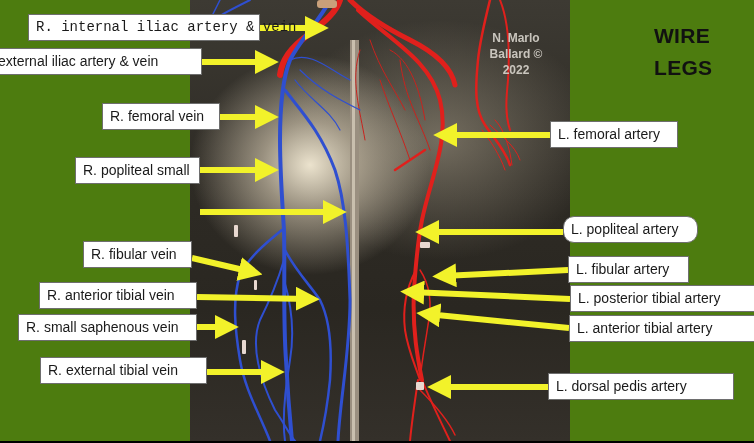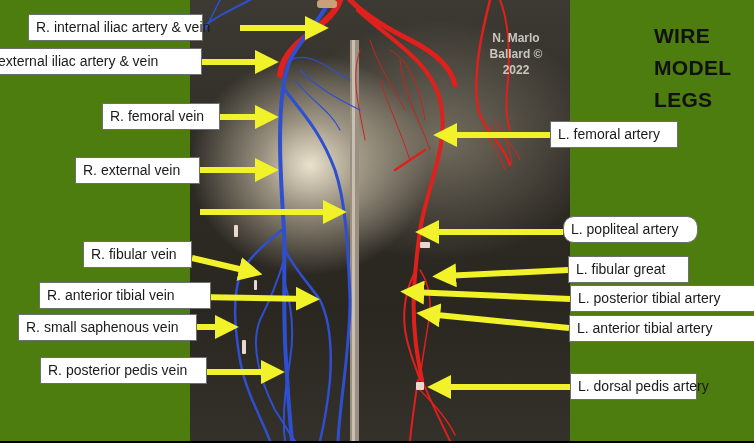--- a/index.html
+++ b/index.html
@@ -88,21 +88,20 @@
   </div>
 
   <div class="copyright">
     <div>N. Marlo</div>
     <div>Ballard ©</div>
     <div>2022</div>
   </div>
 
   <div class="title">
     <div>WIRE</div>
-    <div>MODEL</div>
     <div>LEGS</div>
   </div>
 
   <svg class="arrows" width="754" height="443" viewBox="0 0 754 443">
     <defs>
       <marker id="ah" markerWidth="4" markerHeight="4" refX="2.2" refY="2" orient="auto" markerUnits="strokeWidth">
         <path d="M0,0 L4,2 L0,4 Z" fill="#f2f22a"></path>
       </marker>
     </defs>
     <g stroke="#f2f22a" stroke-width="6" fill="none" marker-end="url(#ah)">
@@ -119,58 +118,58 @@
 
       <line x1="550" y1="135" x2="444" y2="135"></line>
       <line x1="563" y1="232" x2="426" y2="232"></line>
       <line x1="568" y1="270" x2="443" y2="276"></line>
       <line x1="570" y1="299" x2="411" y2="292"></line>
       <line x1="569" y1="328" x2="427" y2="314"></line>
       <line x1="570" y1="387" x2="438" y2="387"></line>
     </g>
   </svg>
 
-  <div class="label" style="left:28px;top:14px;width:175px;">
+  <div class="label" style="left:28px;top:14px;width:232px;font-family:Liberation Mono, monospace;">
     <span>R. internal iliac artery &amp; vein</span>
   </div>
   <div class="label open-left" style="left:-8px;top:48px;width:210px;padding-left:6px;">
     <span>external iliac artery &amp; vein</span>
   </div>
   <div class="label" style="left:78px;top:103px;width:118px;margin-left:24px;">
     <span>R. femoral vein</span>
   </div>
   <div class="label" style="left:75px;top:157px;width:125px;">
-    <span>R. external vein</span>
+    <span>R. popliteal small</span>
   </div>
   <div class="label" style="left:83px;top:241px;width:109px;">
     <span>R. fibular vein</span>
   </div>
-  <div class="label" style="left:39px;top:282px;width:172px;">
+  <div class="label" style="left:39px;top:282px;width:158px;">
     <span>R. anterior tibial vein</span>
   </div>
   <div class="label" style="left:18px;top:314px;width:179px;">
     <span>R. small saphenous vein</span>
   </div>
   <div class="label" style="left:40px;top:357px;width:167px;">
-    <span>R. posterior pedis vein</span>
+    <span>R. external tibial vein</span>
   </div>
 
   <div class="label" style="left:550px;top:121px;width:128px;">
     <span>L. femoral artery</span>
   </div>
   <div class="label" style="left:563px;top:216px;width:135px;border-radius:11px;">
     <span>L. popliteal artery</span>
   </div>
   <div class="label" style="left:568px;top:256px;width:121px;">
-    <span>L. fibular great</span>
+    <span>L. fibular artery</span>
   </div>
   <div class="label open-right" style="left:570px;top:285px;width:184px;">
     <span>L. posterior tibial artery</span>
   </div>
   <div class="label" style="left:569px;top:315px;width:198px;">
     <span>L. anterior tibial artery</span>
   </div>
-  <div class="label" style="left:570px;top:373px;width:127px;">
+  <div class="label" style="left:548px;top:373px;width:186px;">
     <span>L. dorsal pedis artery</span>
   </div>
 
   <div class="bottom-bar"></div>
 </div>
 
 </body></html>

